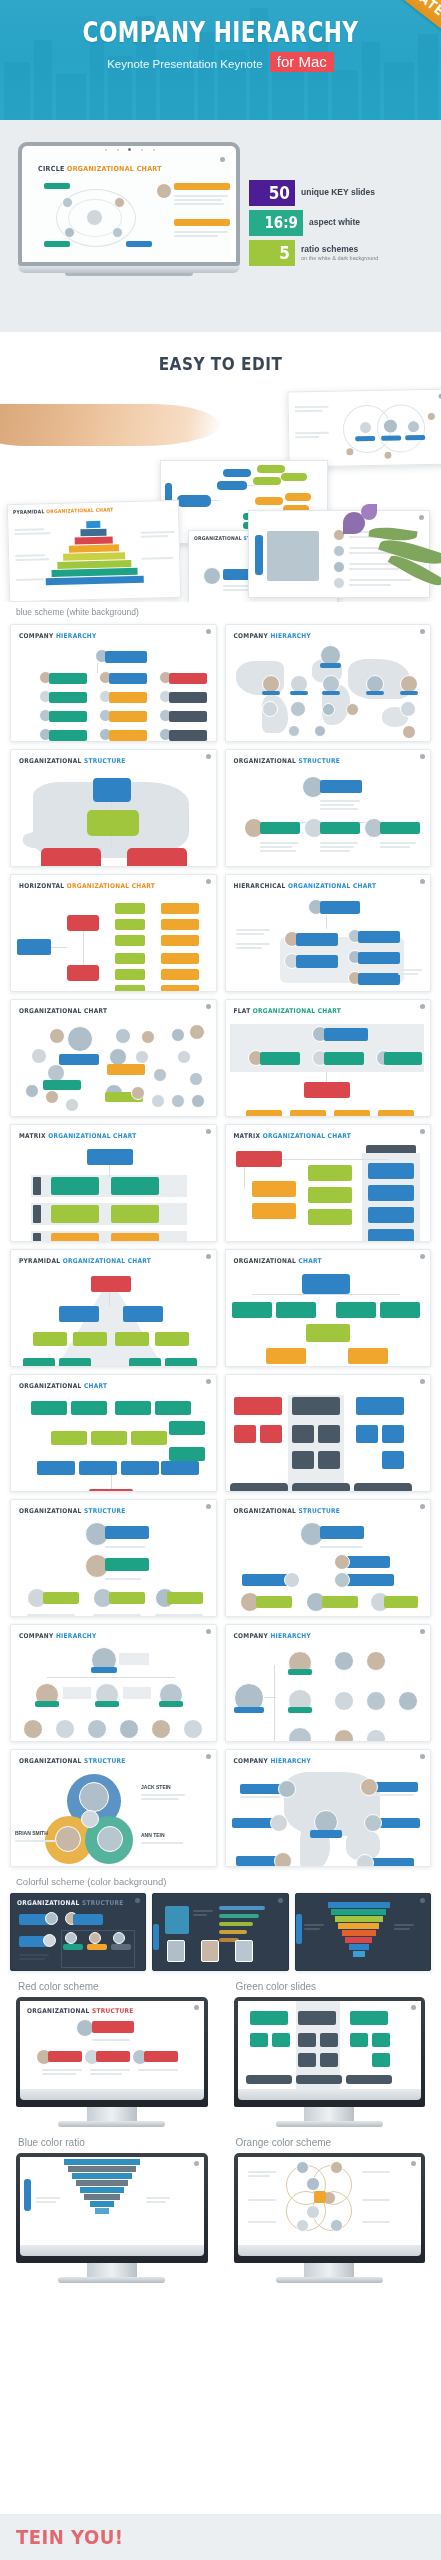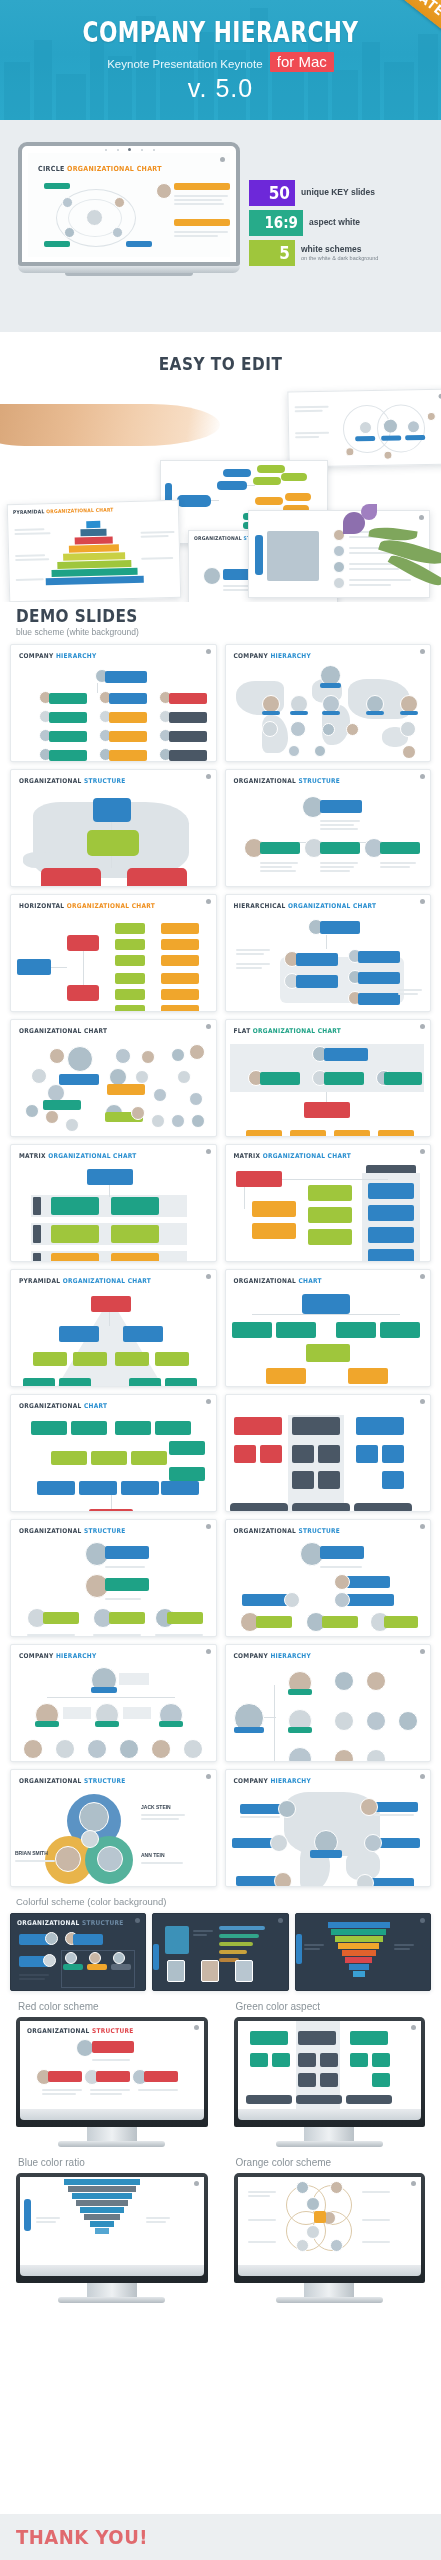--- a/index.html
+++ b/index.html
@@ -72,21 +72,21 @@
     background:#8d969e; opacity:.75;
   }
 
   .stats { position:absolute; right:12px; top:60px; width:180px; }
   .stat { display:flex; align-items:center; margin-bottom:4px; }
   .stat .num {
     width:46px; height:26px; display:flex; align-items:center; justify-content:flex-end;
     padding-right:5px; color:#fff; font-weight:bold; font-size:17px;
     font-family:"DejaVu Sans Condensed","Liberation Sans Narrow","Liberation Sans",sans-serif;
   }
-  .stat.s1 .num { background:#6d28d9; }
+  .stat.s1 .num { background:#4c1d95; }
   .stat.s2 .num { background:#27ab8a; width:54px; font-size:15px;}
   .stat.s3 .num { background:#9fc63c; }
   .stat .lbl { padding-left:6px; line-height:1.1; }
   .stat .lbl b { font-size:8.5px; font-weight:bold; color:#3c4650; display:block; }
   .stat .lbl small { font-size:5.5px; color:#7d868e; display:block; }
 
   
   .block-edit { position:relative; height:270px; background:#fff; overflow:hidden; }
   .edit-title {
     text-align:center; font-size:17px; font-weight:bold; color:#3b4754; padding-top:22px;
@@ -203,21 +203,20 @@
       <i style="left:384px;width:30px; height:58px;"></i>
       <i style="left:418px;width:20px; height:86px;"></i>
     </div>
     <div class="ribbon">UPDATED</div>
     <div class="hero-inner">
       <div class="hero-title">COMPANY HIERARCHY</div>
       <div class="hero-sub">
         <span>Keynote Presentation Keynote</span>
         <span class="badge">for Mac</span>
       </div>
-      <div class="hero-ver">v. 5.0</div>
     </div>
   </div>
 
   <div class="block-laptop">
     <div class="laptop">
       <div class="laptop-lid">
         <div class="laptop-dots">
           <span style="left:0"></span>
             <span style="left:12px"></span>
           <span style="left:36px"></span>
@@ -268,21 +267,21 @@
       <div class="stat s2">
         <div class="num">16:9</div>
         <div class="lbl">
           <b>aspect white</b>
           <small></small>
         </div>
       </div>
       <div class="stat s3">
         <div class="num">5</div>
         <div class="lbl">
-          <b>white schemes</b>
+          <b>ratio schemes</b>
           <small>on the white &amp; dark background</small>
         </div>
       </div>
     </div>
   </div>
 
   <div class="block-edit">
     <div class="edit-title">EASY TO EDIT</div>
     <div class="hand"></div>
 
@@ -382,21 +381,20 @@
     <div class="flower">
       <div class="leaf" style="left:62px;top:46px;width:66px;height:16px;transform:rotate(18deg);"></div>
       <div class="leaf" style="left:70px;top:66px;width:58px;height:13px;transform:rotate(30deg);"></div>
       <div class="leaf" style="left:52px;top:30px;width:48px;height:12px;transform:rotate(8deg);"></div>
       <div style="position:absolute;left:26px;top:14px;width:22px;height:22px;background:#8d6fae;border-radius:50% 50% 50% 0;"></div>
       <div style="position:absolute;left:44px;top:6px;width:16px;height:16px;background:#a07fc0;border-radius:50% 0 50% 50%;"></div>
     </div>
   </div>
 
   <div class="block-demo">
-    <div class="demo-h">DEMO SLIDES</div>
     <div class="demo-sub">blue scheme (white background)</div>
 
     <div class="grid">
 
       <div class="card">
         <div class="gear-dot"></div>
         <div class="slide-title">
           <span class="st-dark">COMPANY</span>
           <span class="st-blue">HIERARCHY</span>
         </div>
@@ -1027,21 +1025,21 @@
               <div class="bx red" style="left:124px;top:50px;width:34px;height:11px;"></div>
               <div class="txl" style="left:118px;top:68px;width:40px;"></div>
             </div>
             <div class="mon-bar"></div>
           </div>
           <div class="mon-neck"></div>
           <div class="mon-stand"></div>
         </div>
       </div>
       <div>
-        <div class="mon-label">Green color aspect</div>
+        <div class="mon-label">Green color slides</div>
         <div class="monitor">
           <div class="mon-frame">
             <div class="mon-screen">
               <div class="gear-dot"></div>
               <div class="grayb" style="position:absolute;left:58px;top:0;width:44px;height:88px;"></div>
               <div class="bx teal" style="left:12px;top:10px;width:38px;height:14px;"></div>
               <div class="bx slate" style="left:60px;top:10px;width:38px;height:14px;"></div>
               <div class="bx teal" style="left:112px;top:10px;width:38px;height:14px;"></div>
               <div class="bx teal" style="left:12px;top:32px;width:18px;height:14px;"></div>
               <div class="bx teal" style="left:34px;top:32px;width:18px;height:14px;"></div>
@@ -1122,15 +1120,15 @@
             <div class="mon-bar"></div>
           </div>
           <div class="mon-neck"></div>
           <div class="mon-stand"></div>
         </div>
       </div>
     </div>
   </div>
 
   <div class="footer">
-    <div class="ty">THANK YOU!</div>
+    <div class="ty">TEIN YOU!</div>
   </div>
 </div>
 
 </body></html>

